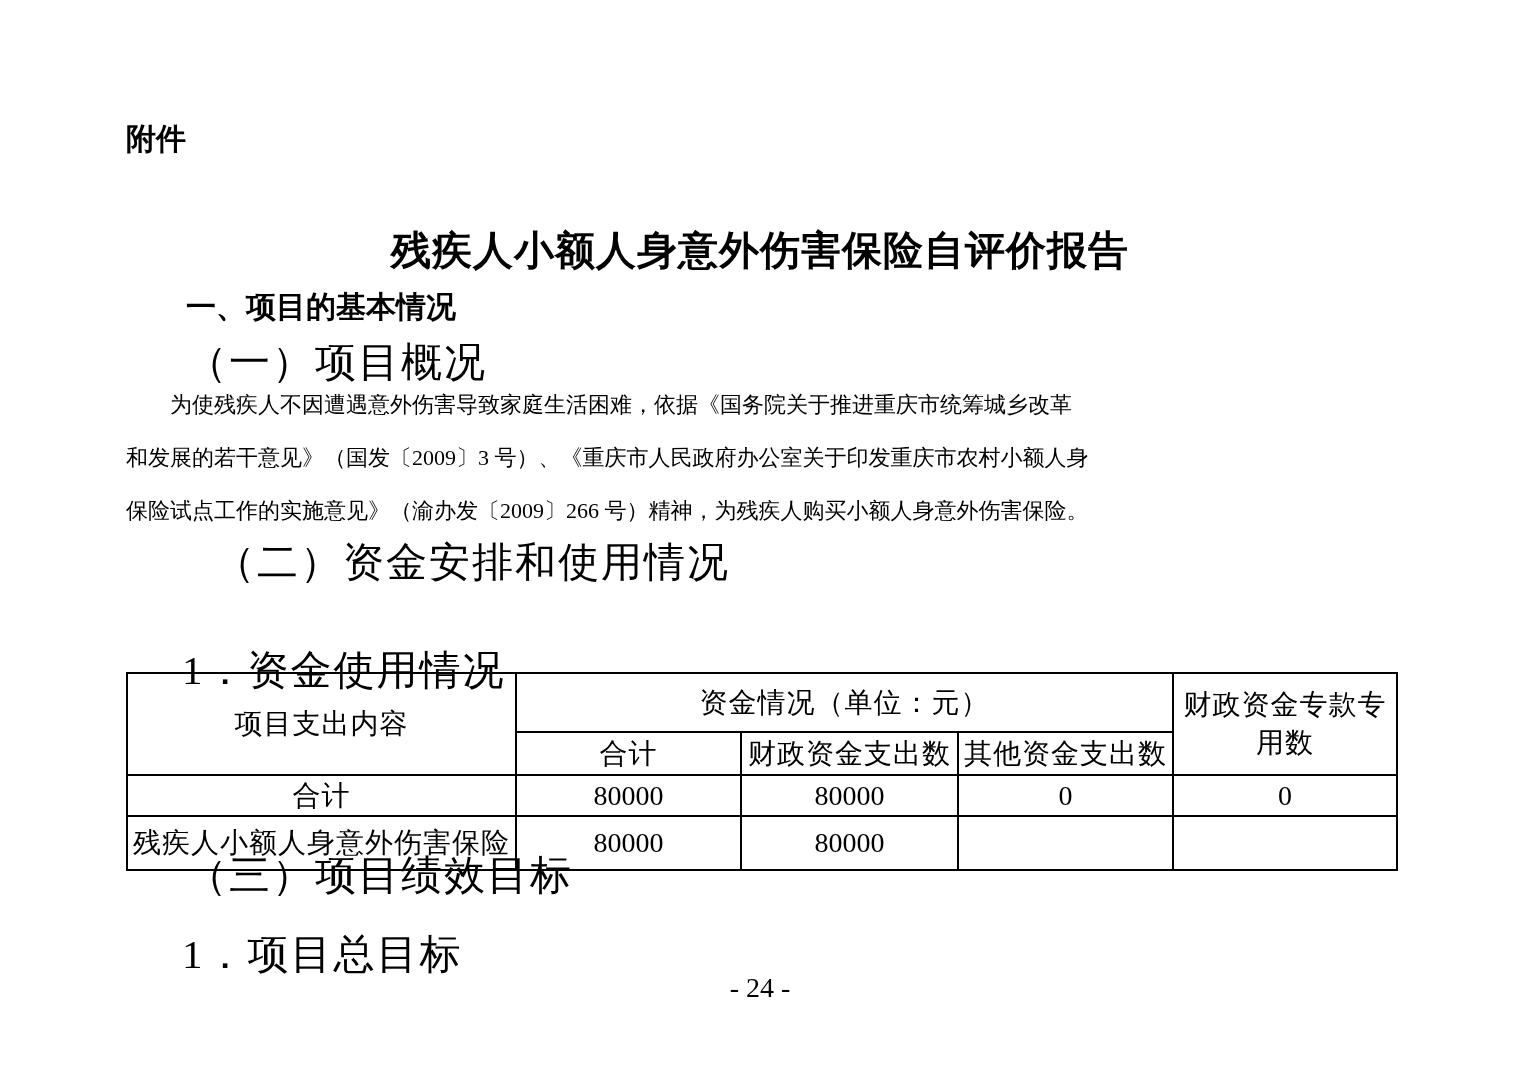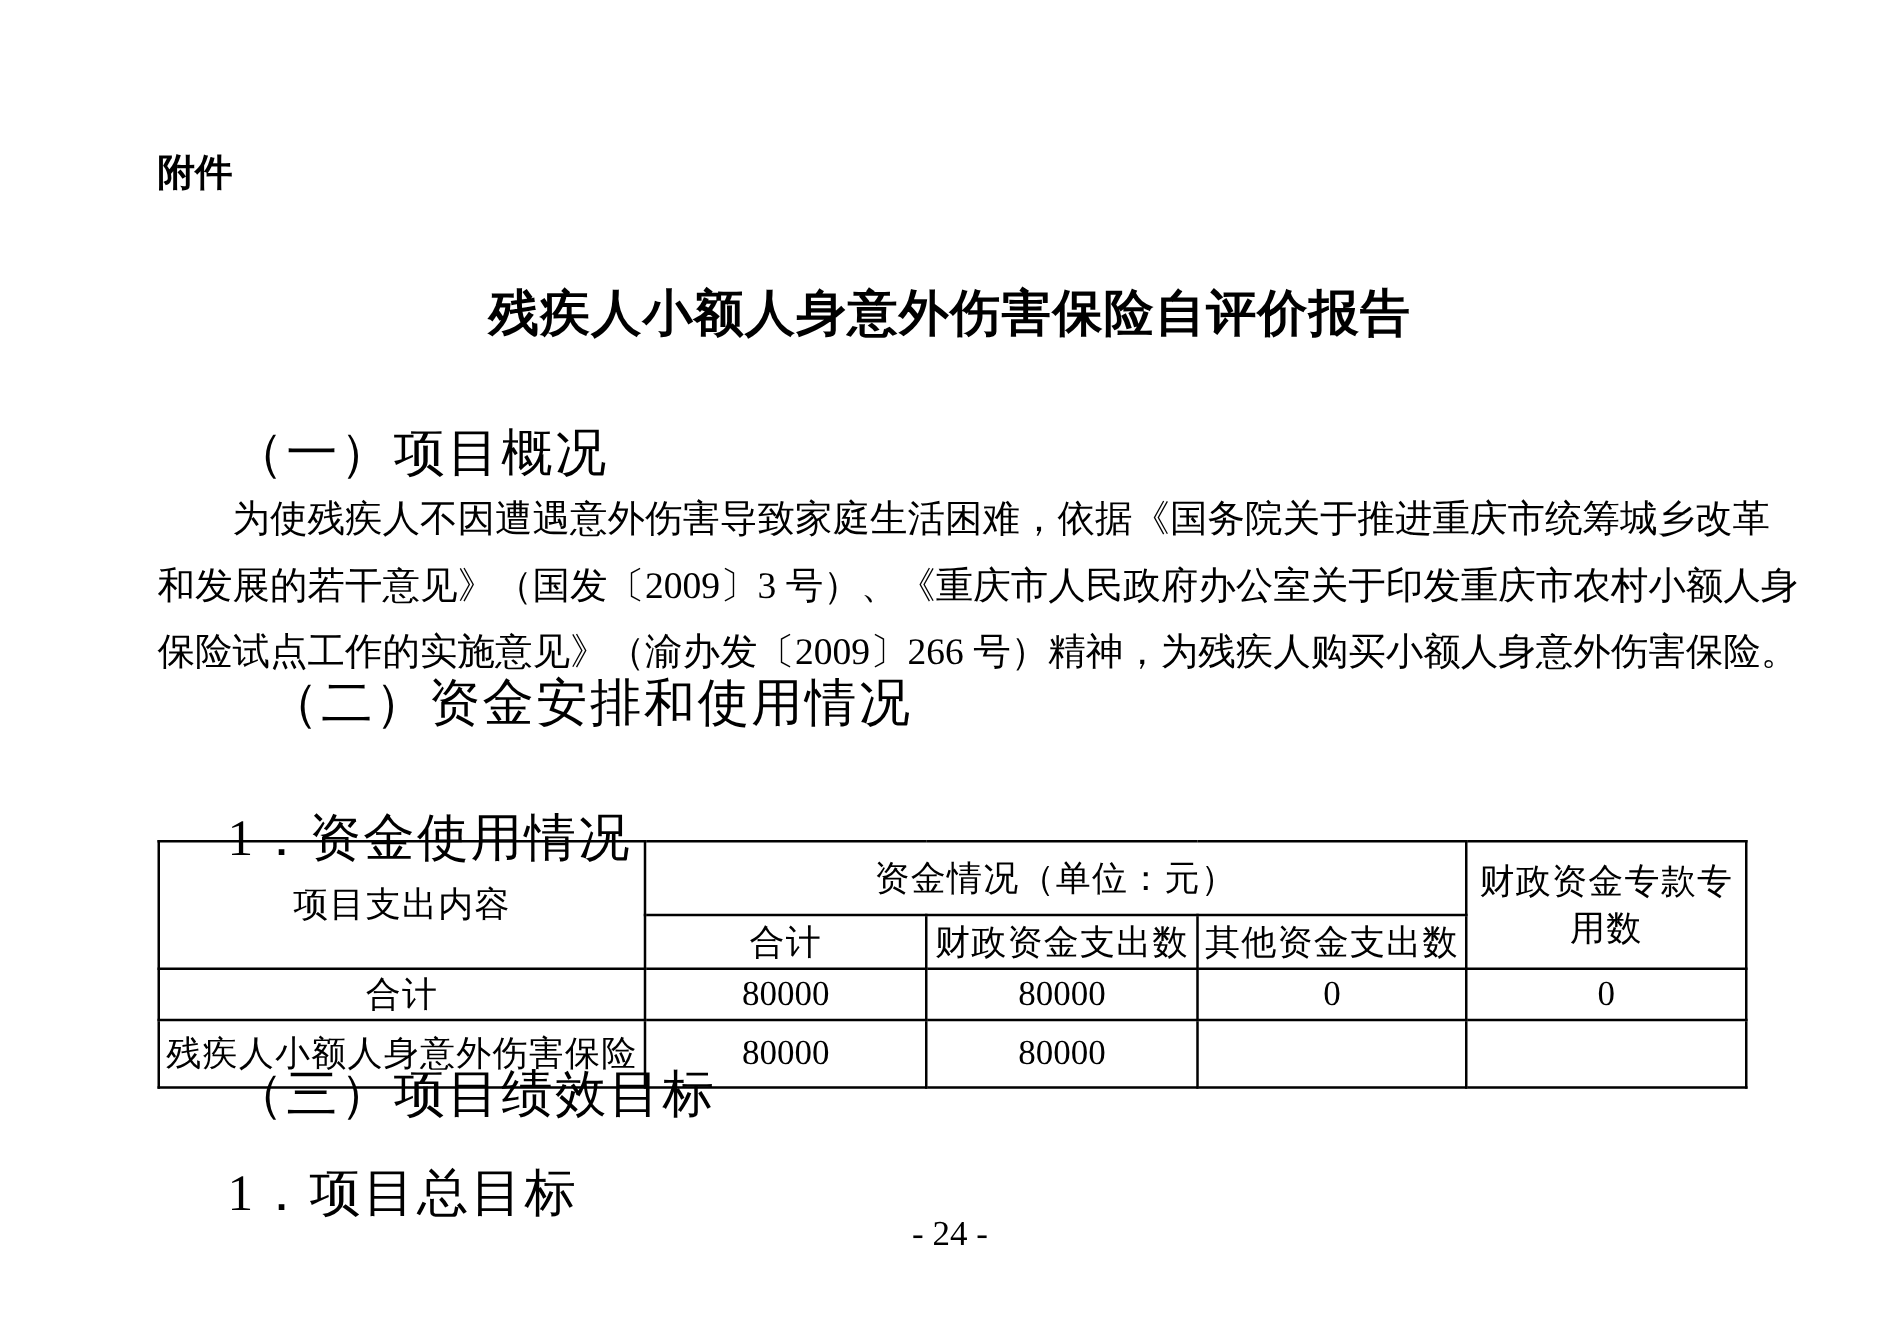--- a/index.html
+++ b/index.html
@@ -29,22 +29,22 @@
     font-size: 30px; font-weight: 700; line-height: 36px;
   }
   .h-kai {
     position: absolute; left: 186px;
     font-size: 41px; font-weight: 400; line-height: 36px;
     letter-spacing: 2px;
   }
   .h-num { left: 182px; margin-top: 25px; }
 
   .para {
-    position: absolute; left: 126px; top: 389px; width: 1270px;
-    font-size: 30px; line-height: 53px;
+    position: absolute; left: 126px; top: 378px; width: 1270px;
+    font-size: 22px; line-height: 53px;
   }
   .para .line { white-space: nowrap; }
   .para .indent { text-indent: 2em; }
 
   table.funds {
     position: absolute; left: 126px; top: 672px;
     width: 1270px; height: 168px;
     border-collapse: collapse; table-layout: fixed;
     font-size: 28px;
   }
@@ -63,20 +63,21 @@
 </style>
 </head>
 <body>
 
 <div class="page serif">
 
   <div class="attachment sans">附件</div>
 
   <div class="doc-title serif">残疾人小额人身意外伤害保险自评价报告</div>
 
+  <div class="h-sans sans" style="top: 289px;">一、项目的基本情况</div>
 
   <div class="h-kai serif" style="top: 344px;">（一）项目概况</div>
 
   <div class="para serif">
     <div class="line indent">为使残疾人不因遭遇意外伤害导致家庭生活困难，依据《国务院关于推进重庆市统筹城乡改革</div>
     <div class="line">和发展的若干意见》（国发〔2009〕3 号）、《重庆市人民政府办公室关于印发重庆市农村小额人身</div>
     <div class="line">保险试点工作的实施意见》（渝办发〔2009〕266 号）精神，为残疾人购买小额人身意外伤害保险。</div>
   </div>
 
   <div class="h-kai serif" style="top: 544px; margin-left: 28px;">（二）资金安排和使用情况</div>

